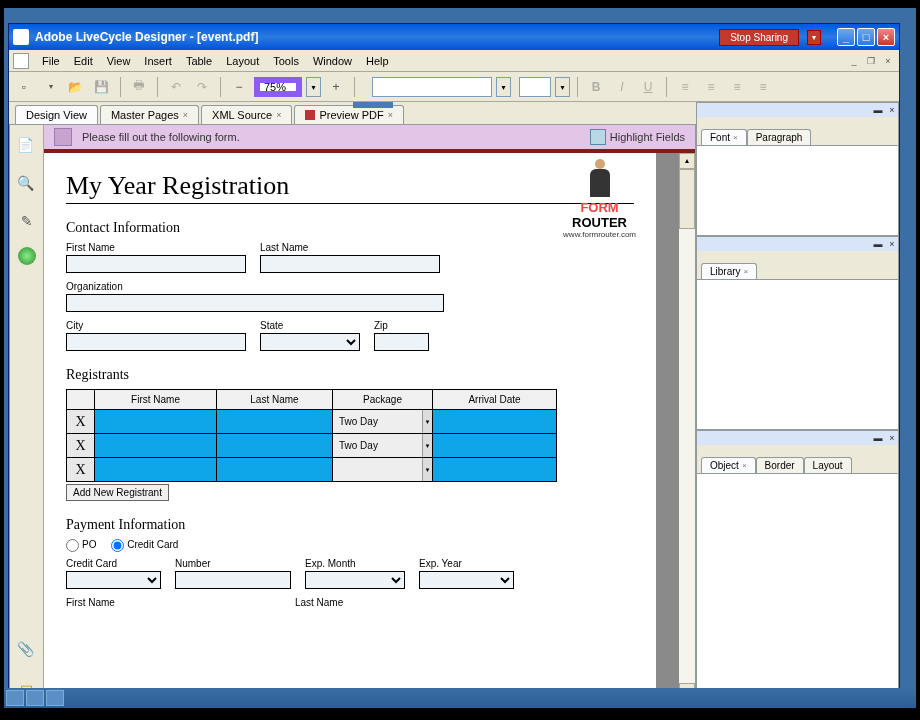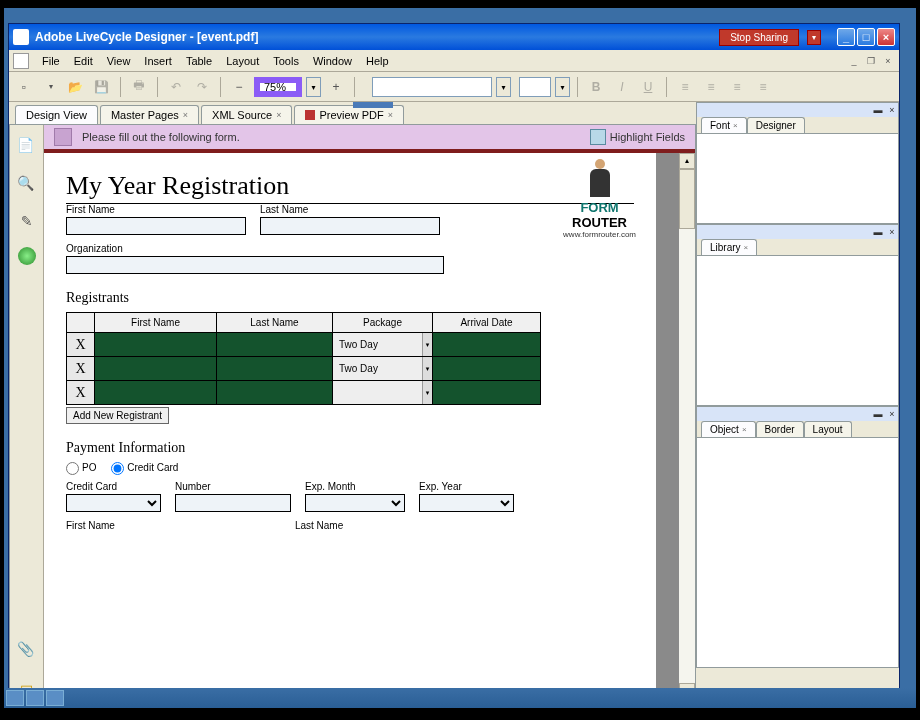--- a/index.html
+++ b/index.html
@@ -45,50 +45,50 @@
 .info-bar .info-icon { width: 18px; height: 18px; background: #c8a3d0; border: 1px solid #a07aaa; margin-right: 10px; }
 .info-bar .info-text { flex: 1; color: #333; }
 .info-bar .hl-icon { width: 16px; height: 16px; background: #b8d8e8; border: 1px solid #5a8aa0; margin-right: 4px; }
 .info-bar .hl-text { color: #333; cursor: pointer; }
 .pdf-page { background: #fff; margin: 0 0 0 0; width: 612px; min-height: 540px; padding: 18px 22px; position: relative; }
 .form-title { font-family: Georgia, serif; font-size: 26px; border-bottom: 1px solid #000; padding-bottom: 2px; }
 .form-subtitle { font-size: 10px; margin-top: 2px; }
 .form-logo { position: absolute; right: 20px; top: 16px; text-align: center; font-size: 9px; }
 .form-logo .man { width: 20px; height: 28px; background: #333; border-radius: 6px 6px 0 0; margin: 0 auto 3px; position: relative; }
 .form-logo .man::before { content: ''; position: absolute; top: -10px; left: 5px; width: 10px; height: 10px; background: #d4a574; border-radius: 50%; }
-.form-logo .brand-form { color: #0f766e; font-weight: bold; font-size: 13px; }
+.form-logo .brand-form { color: #ef4444; font-weight: bold; font-size: 13px; }
 .form-logo .brand-router { color: #000; font-weight: bold; font-size: 13px; }
 .form-logo .url { display: block; font-size: 8px; color: #333; }
 .section-hdr { font-family: Georgia, serif; font-size: 14px; margin-top: 16px; margin-bottom: 6px; }
 .field-row { display: flex; gap: 14px; margin-bottom: 8px; }
 .field { display: flex; flex-direction: column; }
 .field label { font-size: 10px; margin-bottom: 2px; }
 .field input { border: 1px solid #000; height: 18px; background: #eef3f8; padding: 0 3px; font-size: 10px; }
 .field select { border: 1px solid #000; height: 18px; background: #eef3f8; font-size: 10px; }
 .w180 { width: 180px; } .w378 { width: 378px; } .w100 { width: 100px; } .w55 { width: 55px; }
 .reg-table { border-collapse: collapse; margin-top: 4px; }
 .reg-table th, .reg-table td { border: 1px solid #000; font-size: 10px; }
 .reg-table th { background: #f0f0f0; padding: 4px 8px; font-weight: normal; }
-.reg-table td { height: 24px; background: #14532d; }
+.reg-table td { height: 24px; background: #0ea5e9; }
 .reg-table .xcell { width: 28px; text-align: center; font-family: serif; font-size: 14px; background: #e8e8e8; cursor: pointer; }
-.reg-table .fcell { width: 122px; } .reg-table .lcell { width: 116px; } .reg-table .pcell { width: 100px; position: relative; } .reg-table .dcell { width: 108px; }
+.reg-table .fcell { width: 122px; } .reg-table .lcell { width: 116px; } .reg-table .pcell { width: 100px; position: relative; } .reg-table .dcell { width: 124px; }
 .reg-table .pcell .pval { padding-left: 6px; background: #eee; height: 100%; display: flex; align-items: center; }
 .reg-table .pcell .pdrop { position: absolute; right: 0; top: 0; width: 10px; height: 100%; background: #ddd; border-left: 1px solid #999; font-size: 7px; display: flex; align-items: center; justify-content: center; cursor: pointer; }
 .add-btn { border: 1px solid #666; background: #f0f0f0; font-size: 10px; padding: 2px 6px; margin-top: 2px; cursor: pointer; display: inline-block; }
 .amount-row { margin-top: 4px; }
 .amount-row label { font-size: 10px; display: block; }
 .amount-row input { border: 1px solid #000; width: 96px; height: 18px; background: #eef3f8; font-size: 10px; padding: 0 3px; }
 .radio-row { font-size: 10px; margin-top: 4px; }
 .radio-row input { margin: 0 3px 0 0; vertical-align: middle; }
 .radio-row label { margin-right: 12px; }
 .right-panels { width: 203px; display: flex; flex-direction: column; background: #ece9d8; }
 .panel { border: 1px solid #919b9c; margin-bottom: 0; display: flex; flex-direction: column; }
 .panel-ctrl { height: 14px; background: #d8e4f8; display: flex; justify-content: flex-end; align-items: center; font-size: 9px; gap: 2px; }
 .panel-ctrl span { width: 12px; text-align: center; cursor: pointer; color: #333; }
-.panel-tabs { height: 16px; display: flex; padding-left: 4px; background: #ece9d8; }
+.panel-tabs { height: 28px; display: flex; align-items: flex-end; padding-left: 4px; background: #ece9d8; }
 .panel-tab { border: 1px solid #919b9c; border-bottom: none; padding: 2px 8px; font-size: 10px; background: #fcfcfe; cursor: pointer; border-radius: 3px 3px 0 0; display: flex; align-items: center; gap: 3px; }
 .panel-tab .ptc { font-size: 8px; color: #777; }
 .panel-tab.inactive { background: #f5f4ea; }
 .panel-body { background: #fff; border-top: 1px solid #919b9c; }
 .panel-body.h90 { height: 90px; } .panel-body.h150 { height: 150px; } .panel-body.h230 { height: 230px; }
 .scroll-v { position: absolute; right: 0; top: 28px; bottom: 0; width: 16px; background: #ece9d8; }
 .scroll-v .sbtn { height: 16px; background: #ece9d8; border: 1px solid #aca899; font-size: 8px; text-align: center; line-height: 14px; cursor: pointer; }
 .scroll-v .strack { height: calc(100% - 32px); background: #f5f5ee; position: relative; }
 .scroll-v .sthumb { position: absolute; top: 0; left: 0; right: 0; height: 60px; background: #ece9d8; border: 1px solid #aca899; cursor: pointer; }
 .taskbar { position: absolute; bottom: 0; left: 0; right: 0; height: 20px; background: linear-gradient(#3a6ea5, #2a5e95); display: flex; align-items: center; gap: 2px; padding: 0 2px; }
@@ -207,34 +207,49 @@
 
             <div class="pdf-page">
               <div class="form-logo">
                 <div class="man"></div>
                 <span class="brand-form">FORM</span><br>
                 <span class="brand-router">ROUTER</span>
                 <span class="url">www.formrouter.com</span>
               </div>
               <div class="form-title">My Year Registration</div>
 
+              <div class="section-hdr">Contact Information</div>
               <div class="field-row">
                 <div class="field">
                     <label>First Name</label>
                     <input class="w180" style="">
                   </div>
                 <div class="field">
                     <label>Last Name</label>
                     <input class="w180" style="">
                   </div>
               </div>
               <div class="field-row">
                 <div class="field">
                     <label>Organization</label>
                     <input class="w378" style="">
+                  </div>
+              </div>
+              <div class="field-row">
+                <div class="field">
+                    <label>City</label>
+                    <input class="w180" style="">
+                  </div>
+                <div class="field">
+                    <label>State</label>
+                    <select class="w100"><option></option></select>
+                  </div>
+                <div class="field">
+                    <label>Zip</label>
+                    <input class="w55" style="">
                   </div>
               </div>
 
               <div class="section-hdr">Registrants</div>
               <table class="reg-table">
                 <tbody>
                     <tr>
                   <th style="width:28px;"></th>
                   <th class="fcell">First Name</th>
                   <th class="lcell">Last Name</th>
@@ -325,21 +340,21 @@
           <div class="panel-ctrl">
               <span>▬</span>
               <span>×</span>
             </div>
           <div class="panel-tabs">
             <div class="panel-tab">
                 <span>Font</span>
                 <span class="ptc">×</span>
               </div>
             <div class="panel-tab inactive">
-                <span>Designer</span>
+                <span>Paragraph</span>
               </div>
           </div>
           <div class="panel-body h90"></div>
         </div>
         <div class="panel">
           <div class="panel-ctrl">
               <span>▬</span>
               <span>×</span>
             </div>
           <div class="panel-tabs">

